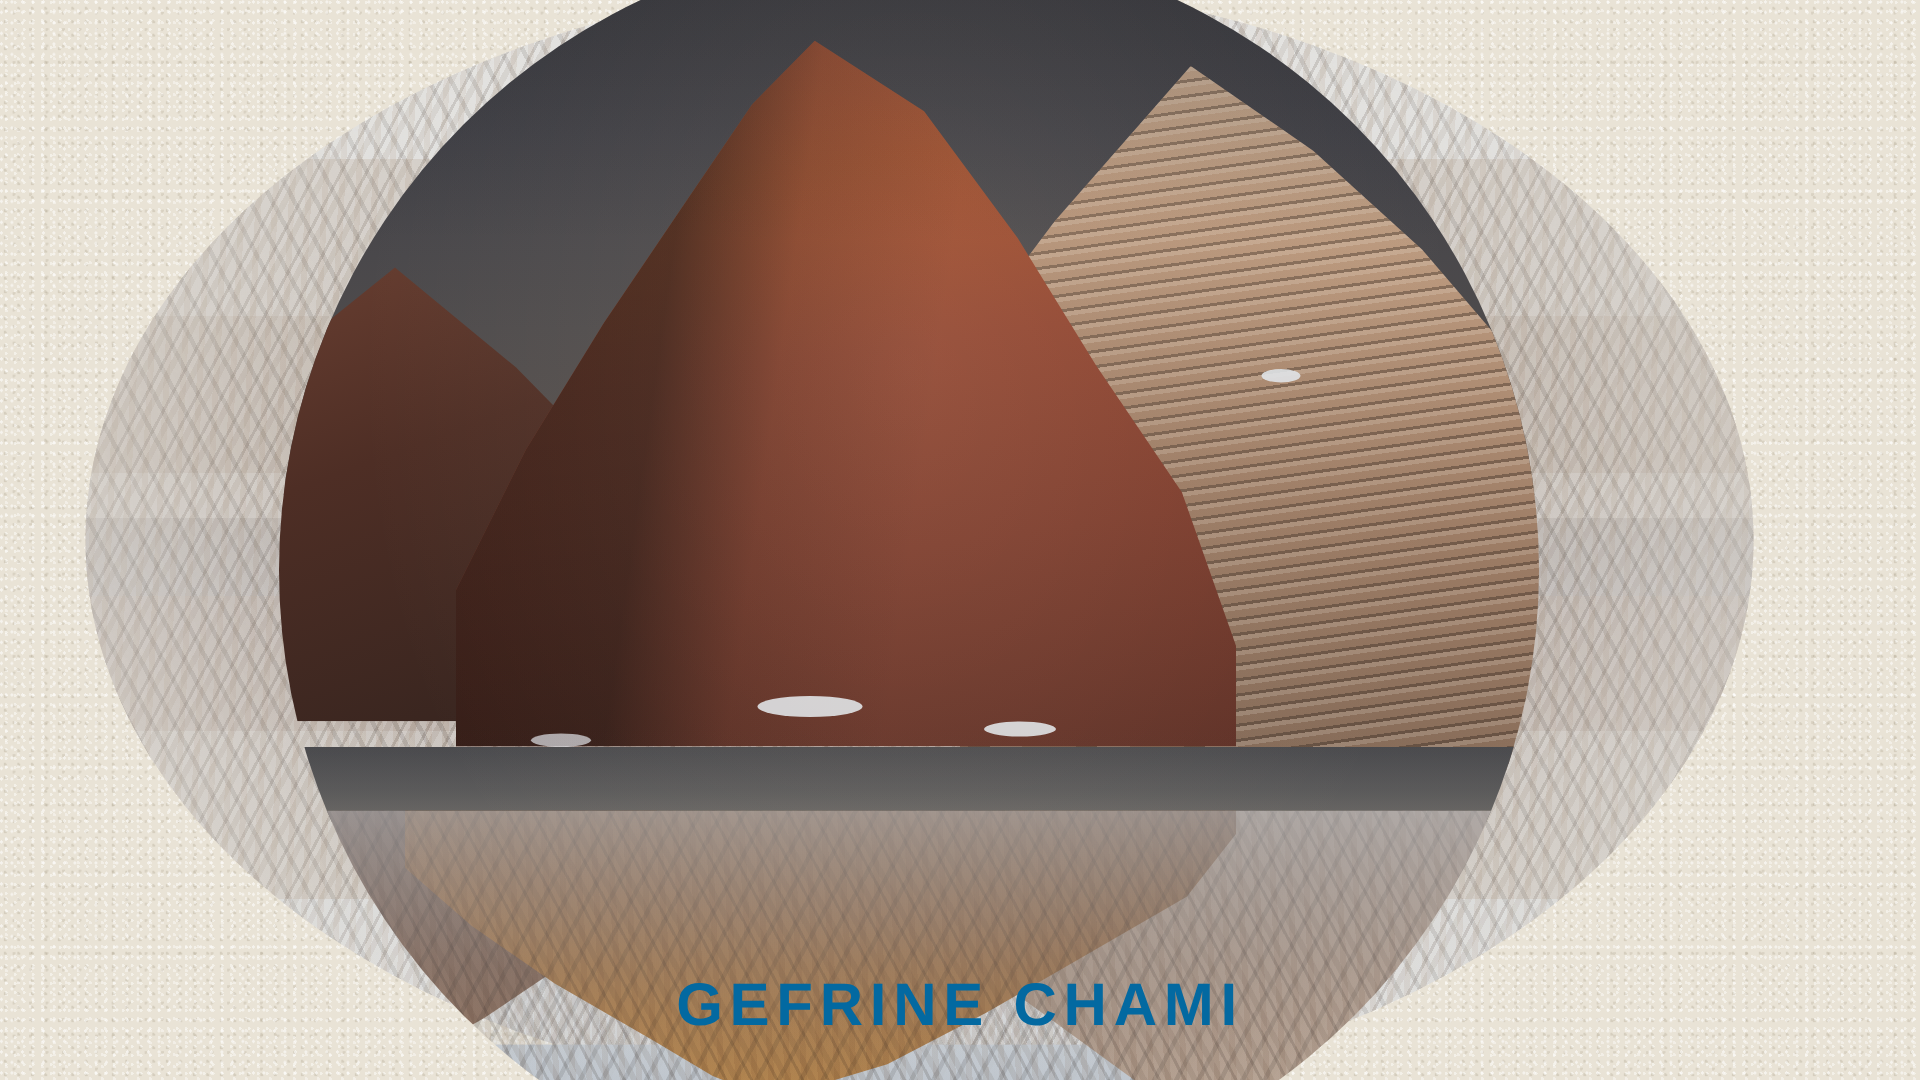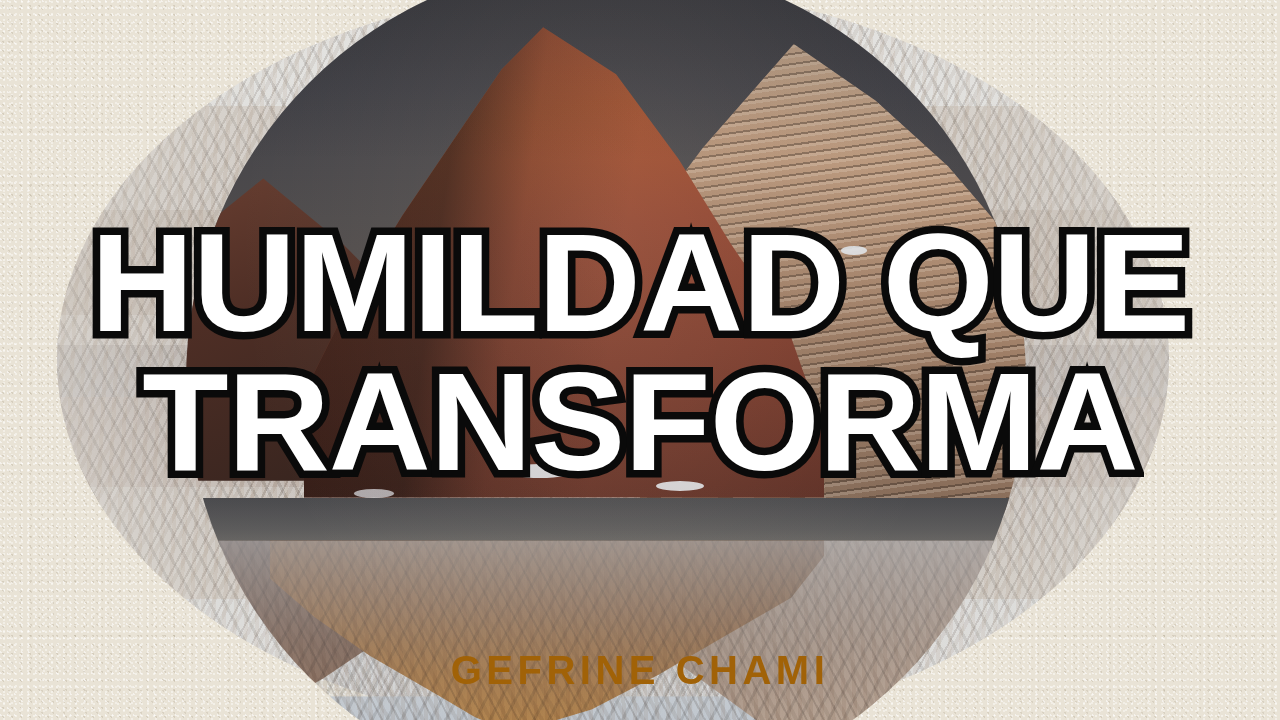--- a/index.html
+++ b/index.html
@@ -176,21 +176,21 @@
   #title-line-2{transform:scaleX(1.01);}
 
   #author{
     position:absolute;left:0;right:0;top:648px;
     text-align:center;
     z-index:40;
     font-family:"Liberation Sans", sans-serif;
     font-weight:700;
     font-size:40px;
     letter-spacing:4.5px;
-    color:#a16207;
+    color:#0369a1;
     text-transform:uppercase;
     white-space:nowrap;
   }
 </style>
 </head>
 <body>
 
 <div id="stage">
 
   <div id="paper-texture"></div>
@@ -225,20 +225,16 @@
       <div class="refl-left"></div>
       <div class="refl-right"></div>
       <div class="refl-peak"></div>
       <div class="rock-noise"></div>
       <div class="refl-blur"></div>
     </div>
 
     <div class="photo-grade"></div>
   </div>
 
-  <div id="title-block">
-    <span class="title-line" id="title-line-1">HUMILDAD QUE</span>
-    <span class="title-line" id="title-line-2">TRANSFORMA</span>
-  </div>
 
   <div id="author">GEFRINE CHAMI</div>
 
 </div>
 
 </body></html>

